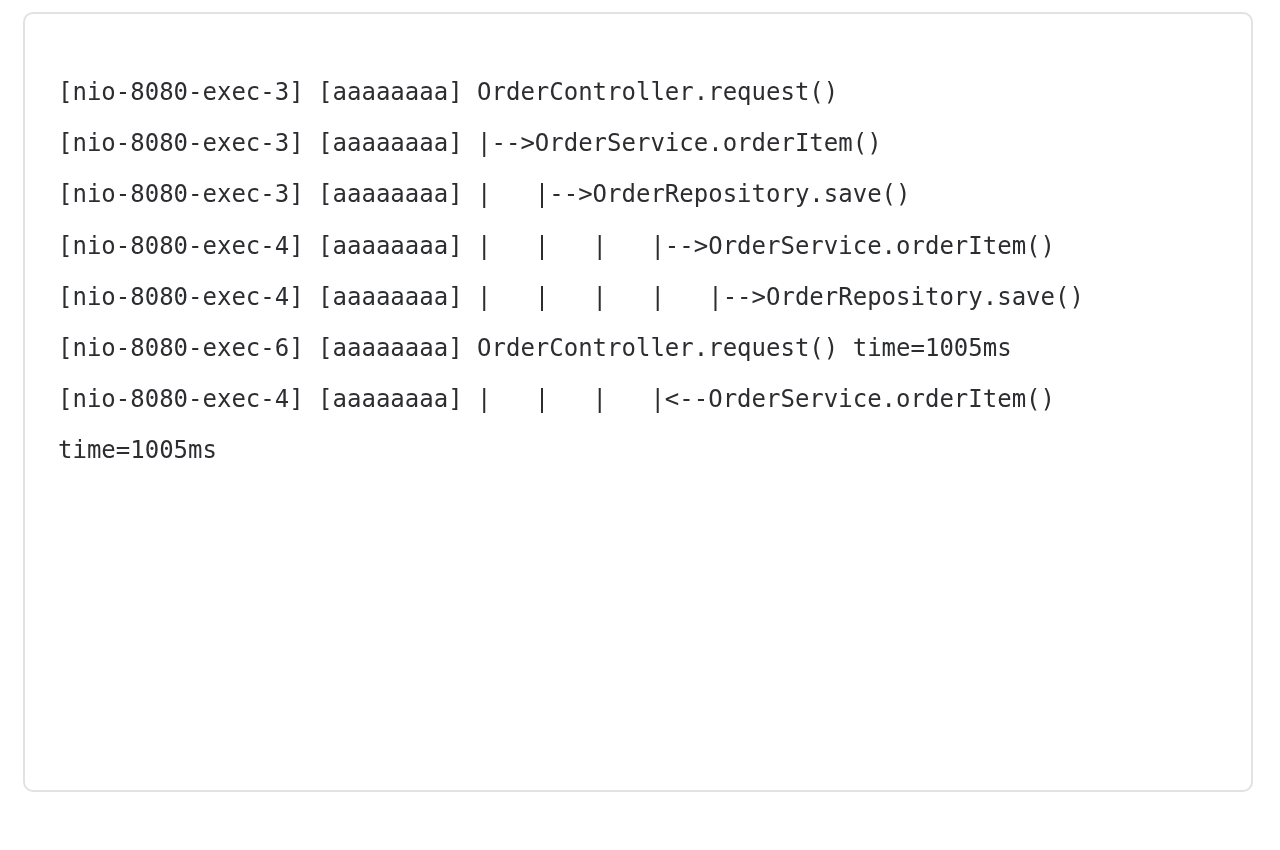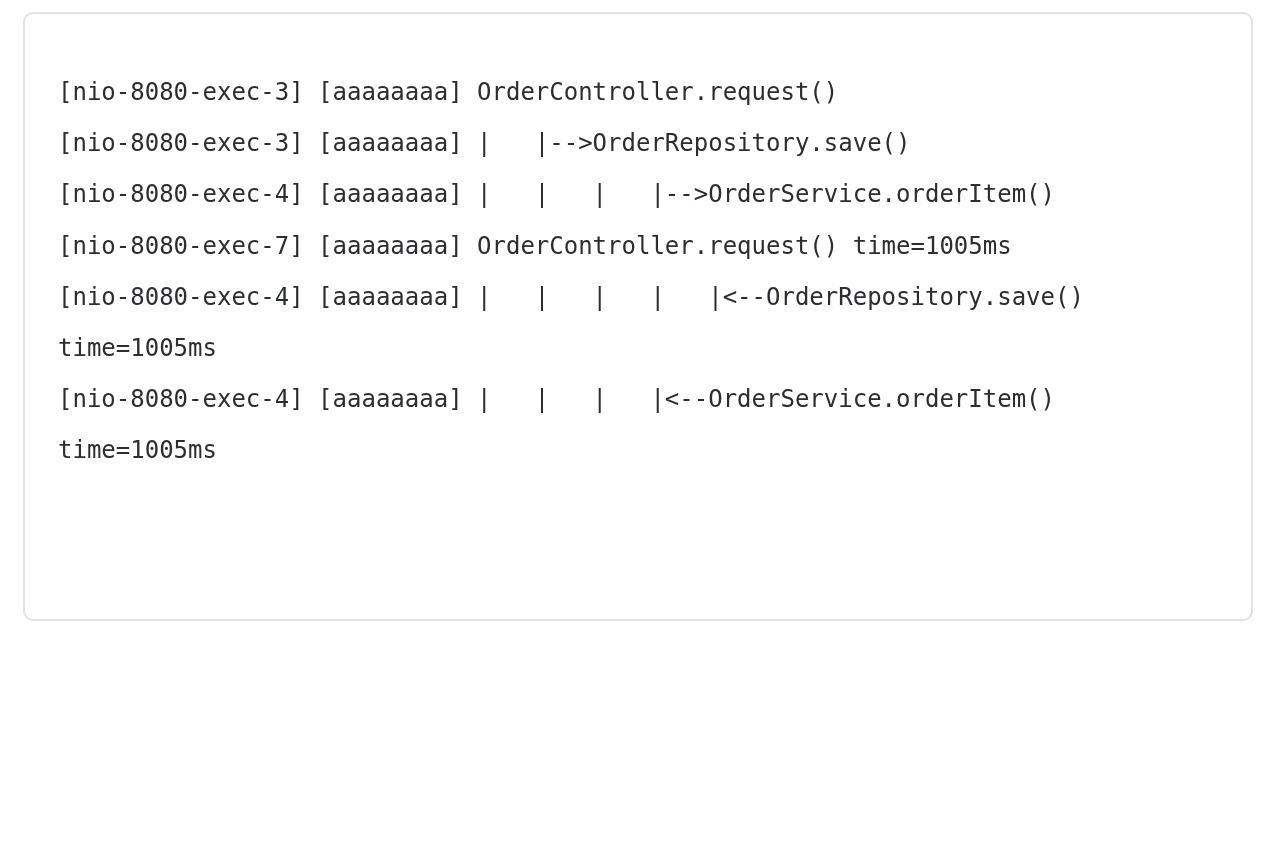--- a/index.html
+++ b/index.html
@@ -9,39 +9,40 @@
     width: 1280px;
     height: 850px;
     overflow: hidden;
   }
   .log-panel {
     box-sizing: border-box;
     position: absolute;
     left: 23px;
     top: 12px;
     width: 1230px;
-    height: 609px;
+    height: 780px;
     background: #ffffff;
     border: 2px solid #e2e2e4;
     border-radius: 10px;
     padding: 53px 33px 42px 33px;
     overflow: hidden;
   }
   .log-line {
     font-family: "DejaVu Sans Mono", "Liberation Mono", monospace;
     font-size: 24px;
     line-height: 51.2px;
     color: #2c2d30;
     white-space: pre-wrap;
     word-break: normal;
   }
 </style>
 </head>
 <body>
 
 <div class="log-panel">
   <div class="log-line">[nio-8080-exec-3] [aaaaaaaa] OrderController.request()</div>
+  <div class="log-line">[nio-8080-exec-3] [aaaaaaaa] |--&gt;OrderService.orderItem()</div>
   <div class="log-line">[nio-8080-exec-3] [aaaaaaaa] |   |--&gt;OrderRepository.save()</div>
   <div class="log-line">[nio-8080-exec-4] [aaaaaaaa] |   |   |   |--&gt;OrderService.orderItem()</div>
-  <div class="log-line">[nio-8080-exec-7] [aaaaaaaa] OrderController.request() time=1005ms</div>
-  <div class="log-line">[nio-8080-exec-4] [aaaaaaaa] |   |   |   |   |&lt;--OrderRepository.save() time=1005ms</div>
+  <div class="log-line">[nio-8080-exec-4] [aaaaaaaa] |   |   |   |   |--&gt;OrderRepository.save()</div>
+  <div class="log-line">[nio-8080-exec-6] [aaaaaaaa] OrderController.request() time=1005ms</div>
   <div class="log-line">[nio-8080-exec-4] [aaaaaaaa] |   |   |   |&lt;--OrderService.orderItem() time=1005ms</div>
 </div>
 
 </body></html>

